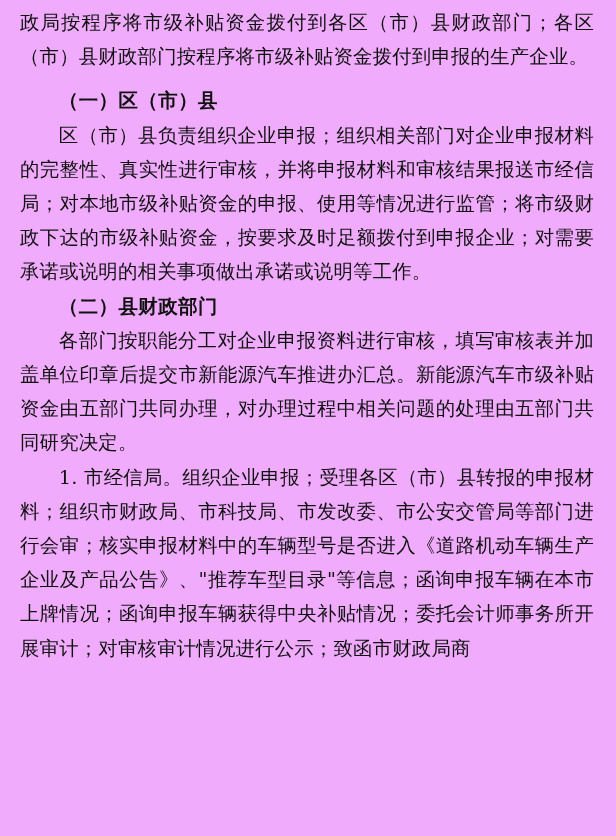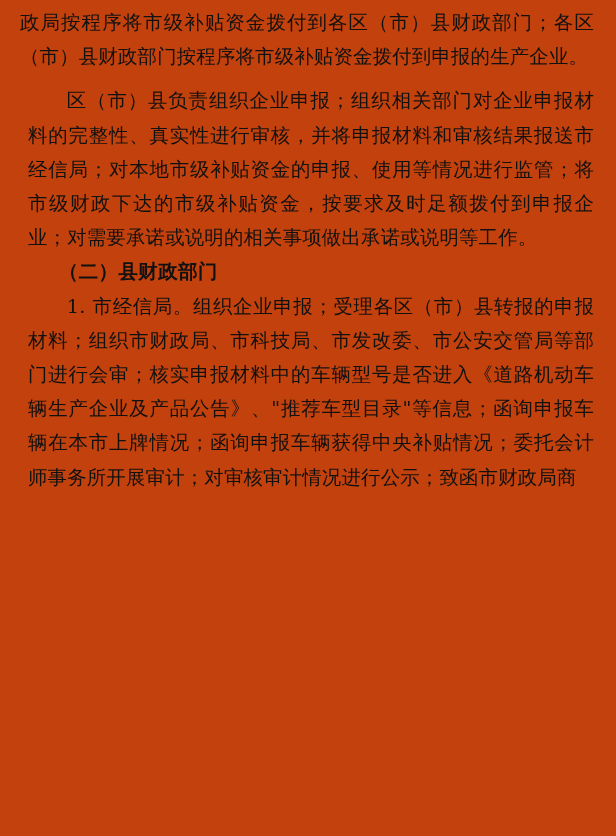--- a/index.html
+++ b/index.html
@@ -4,41 +4,40 @@
 <style>
   html, body {
     margin: 0;
     padding: 0;
     background: #ffffff;
   }
   .page {
     position: relative;
     width: 616px;
     height: 836px;
-    background: #c2410c;
+    background: #f0abfc;
     overflow: hidden;
     font-family: "DejaVu Serif", "Liberation Serif", serif;
     color: #141414;
   }
   .doc {
     padding: 6px 22px 0 20px;
     box-sizing: border-box;
   }
   p {
     margin: 0;
     font-size: 19.4px;
     line-height: 34.2px;
     letter-spacing: 0.2px;
     text-align: justify;
     text-justify: inter-ideograph;
     color: #111111;
   }
   p.indent {
     text-indent: 2em;
-    margin-left: 8px;
   }
   p.heading {
     font-weight: bold;
     text-indent: 2em;
     letter-spacing: 1px;
   }
   p.subheading {
     text-indent: 2em;
     font-weight: bold;
     letter-spacing: 0.5px;
@@ -51,23 +50,25 @@
 <div class="page">
   <div class="doc">
 
     <p class="body">政局按程序将市级补贴资金拨付到各区（市）县财政部门；各区（市）县财政部门按程序将市级补贴资金拨付到申报的生产企业。</p>
 
     <div class="spacer-sm"></div>
 
 
     <div class="spacer-sm"></div>
 
+    <p class="subheading">（一）区（市）县</p>
 
     <p class="indent">区（市）县负责组织企业申报；组织相关部门对企业申报材料的完整性、真实性进行审核，并将申报材料和审核结果报送市经信局；对本地市级补贴资金的申报、使用等情况进行监管；将市级财政下达的市级补贴资金，按要求及时足额拨付到申报企业；对需要承诺或说明的相关事项做出承诺或说明等工作。</p>
 
 
     <p class="subheading">（二）县财政部门</p>
 
+    <p class="indent">各部门按职能分工对企业申报资料进行审核，填写审核表并加盖单位印章后提交市新能源汽车推进办汇总。新能源汽车市级补贴资金由五部门共同办理，对办理过程中相关问题的处理由五部门共同研究决定。</p>
 
     <p class="indent">1. 市经信局。组织企业申报；受理各区（市）县转报的申报材料；组织市财政局、市科技局、市发改委、市公安交管局等部门进行会审；核实申报材料中的车辆型号是否进入《道路机动车辆生产企业及产品公告》、"推荐车型目录"等信息；函询申报车辆在本市上牌情况；函询申报车辆获得中央补贴情况；委托会计师事务所开展审计；对审核审计情况进行公示；致函市财政局商</p>
 
   </div>
 </div>
 
 </body></html>

